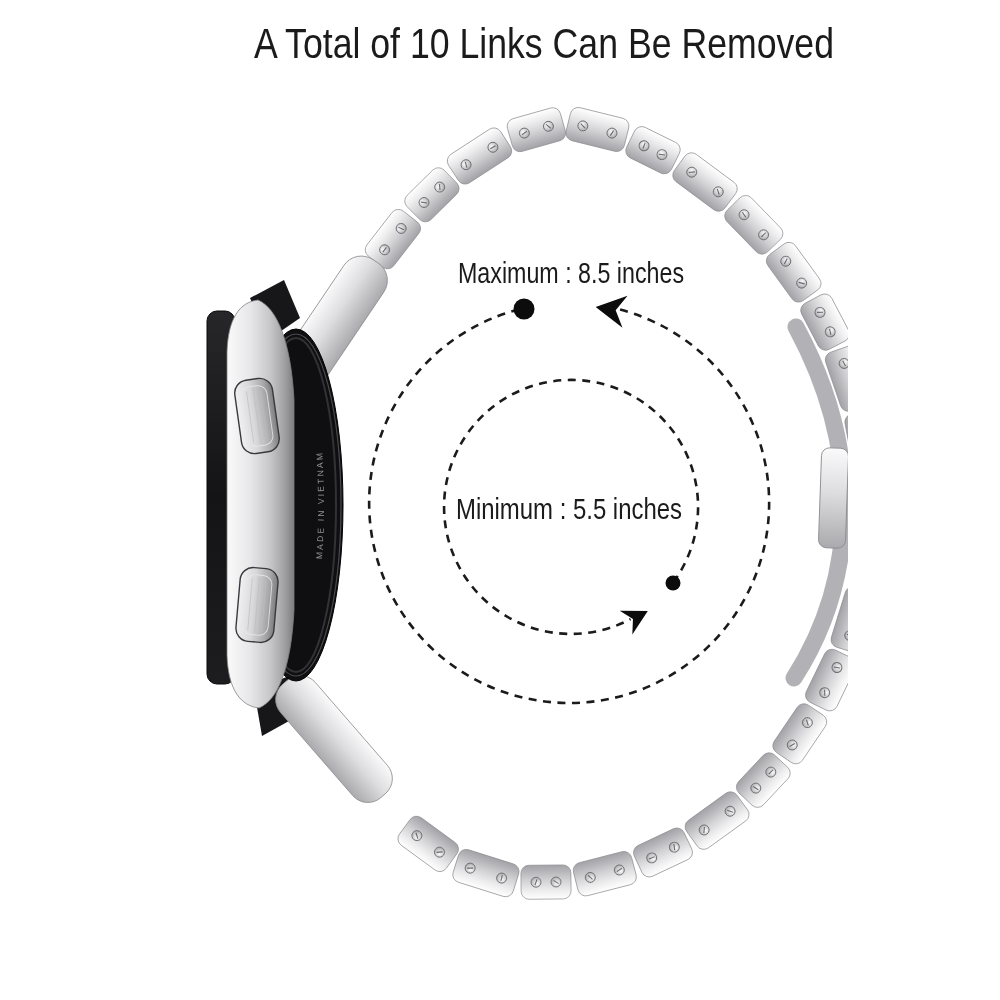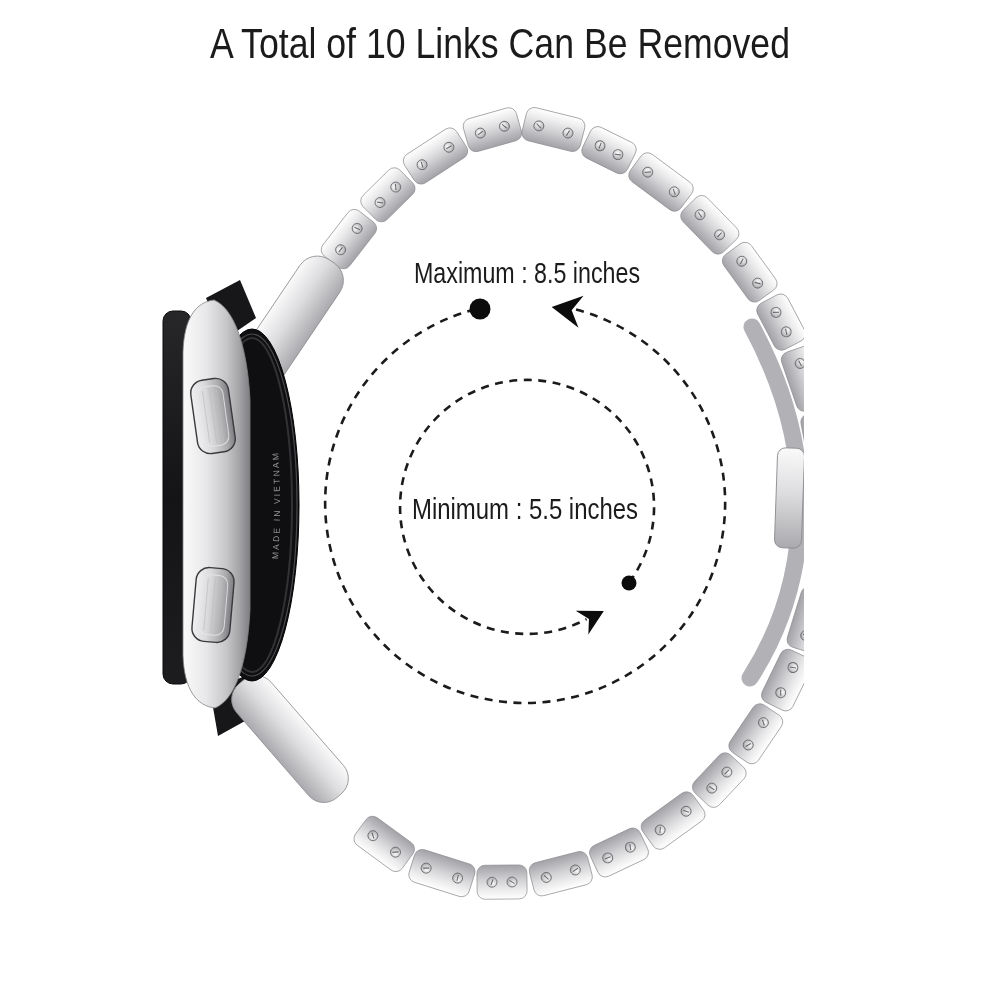--- a/index.html
+++ b/index.html
@@ -3,21 +3,21 @@
 <meta charset="utf-8">
 <style>
   :root{
     --bg:#ffffff; --ink:#1b1b1b;
     --silver-light:#f6f6f7; --silver-mid:#c9c9cd; --silver-dark:#94949a;
     --watch-black:#121214;
   }
   html,body{margin:0;padding:0;background:var(--bg);}
   .stage{
     position:relative;width:804px;height:1000px;background:var(--bg);
-    font-family:"Liberation Sans","DejaVu Sans",sans-serif;overflow:hidden;
+    font-family:"Liberation Sans","DejaVu Sans",sans-serif;overflow:hidden;padding-left:44px;
   }
   svg{display:block}
   .title-text{font-size:42px;fill:var(--ink);font-weight:400;}
   .guide-label{font-size:29px;fill:var(--ink);font-weight:400;}
   .dashed-arc{fill:none;stroke:var(--ink);stroke-width:2.6;stroke-dasharray:8 6.5;}
   .guide-dot{fill:#0c0c0c;}
   .guide-arrow{fill:#0c0c0c;}
   .engraving{font-size:8.5px;fill:#97979b;letter-spacing:2.2px;font-weight:400;}
   .band-link-rect{stroke:#8e8e92;stroke-width:.7;}
   .screw{stroke:#6f6f73;stroke-width:.9;}

